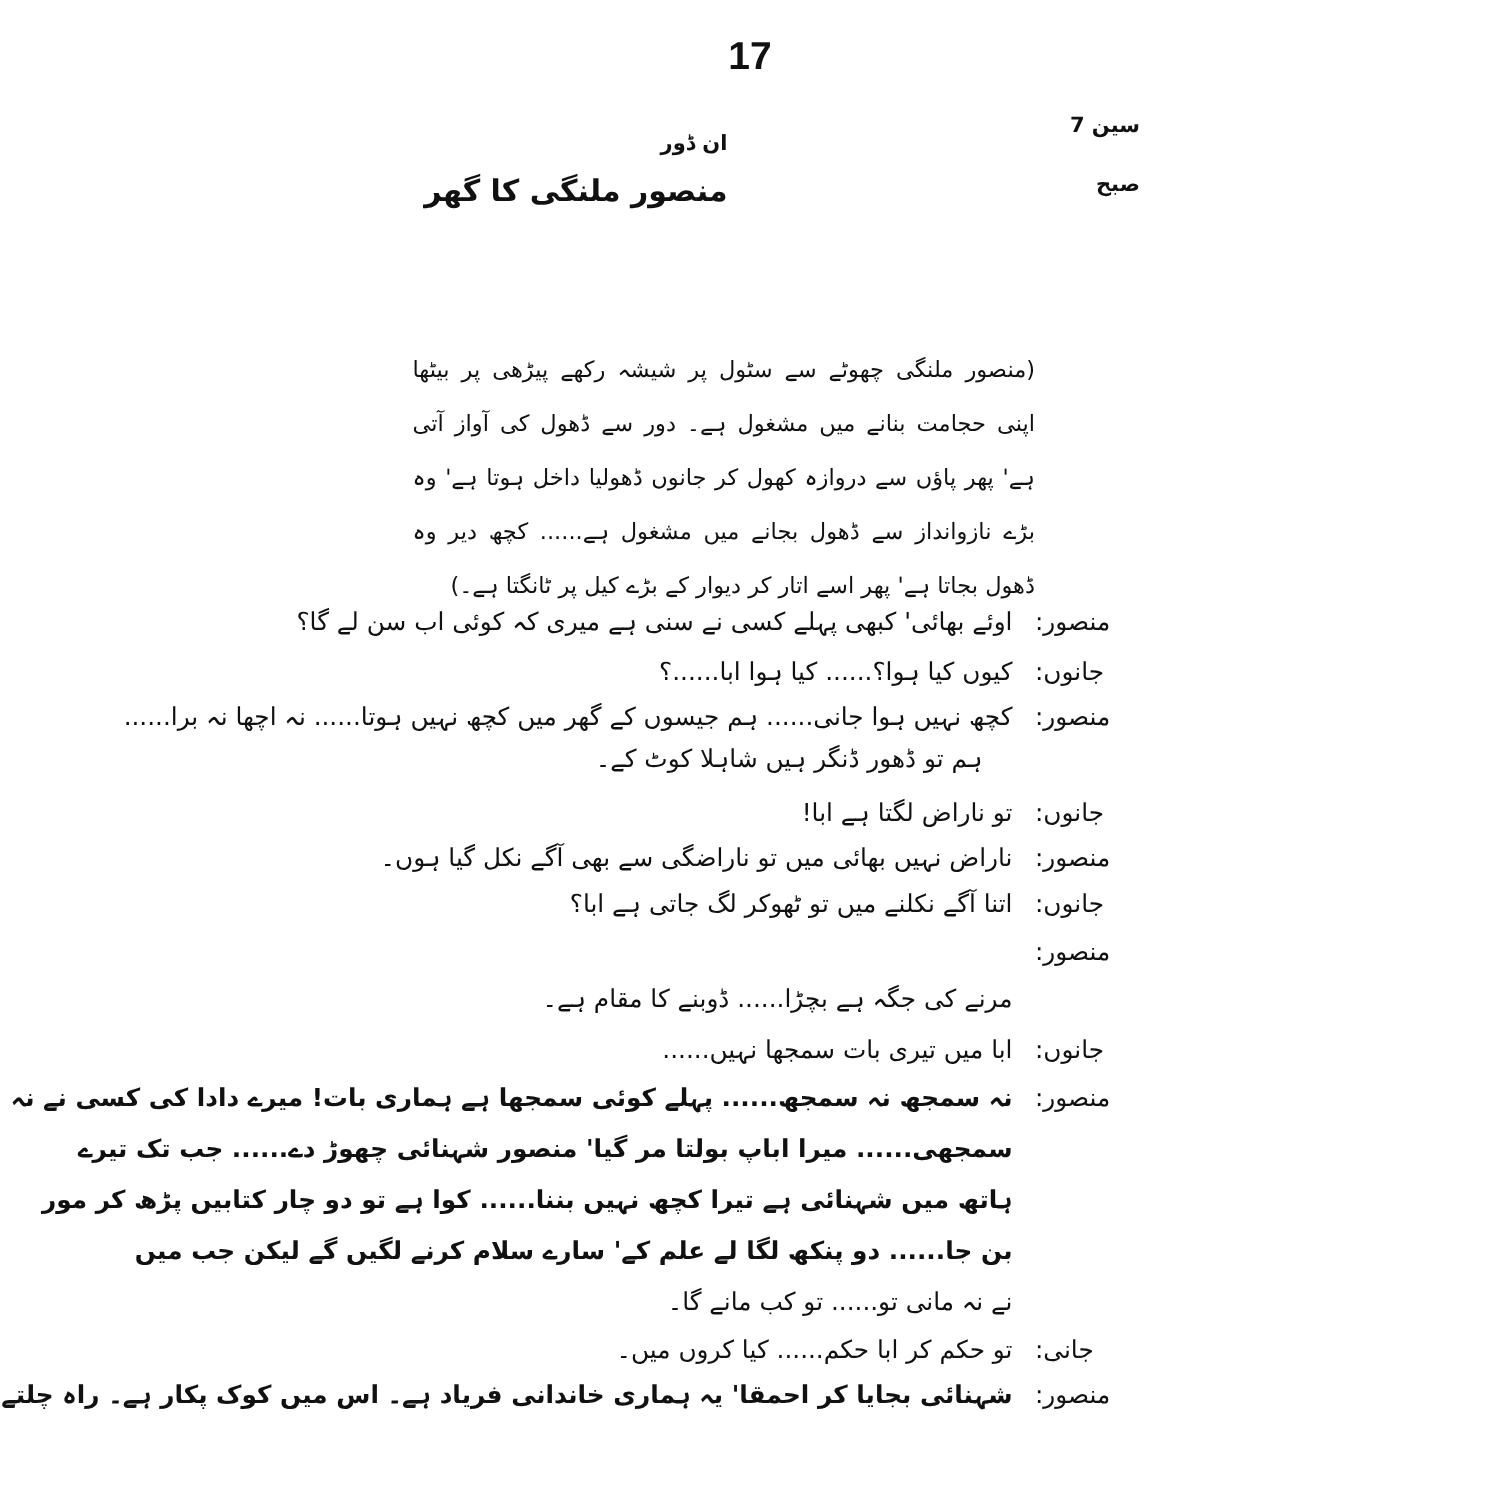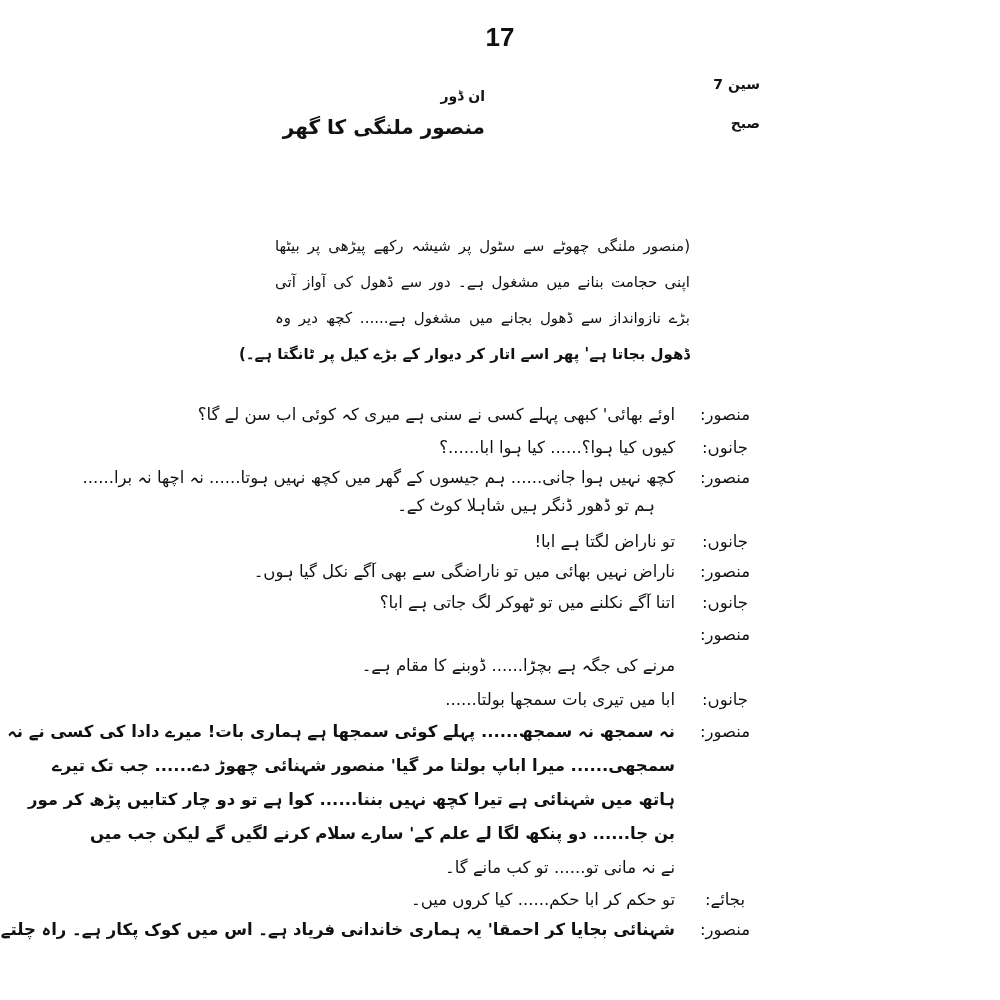--- a/index.html
+++ b/index.html
@@ -8,40 +8,41 @@
   .page-number { position:absolute; top:22px; left:0; width:1000px; text-align:center;
                  font-family:"Liberation Sans", sans-serif; font-weight:bold; font-size:26px; color:#111; }
   .rtl { direction:rtl; unicode-bidi:embed; }
   .hdr { position:absolute; font-size:14px; font-weight:bold; white-space:nowrap; }
   .scene { right:240px; top:76px; }
   .time { right:240px; top:115px; }
   .indoor { right:515px; top:88px; }
   .location { right:515px; top:115px; font-size:20px;text-align:center; }
   .stage { position:absolute; right:310px; top:228px; width:415px; font-size:15px; line-height:36px; text-align:justify; text-align-last:right; }
   .stage .line { display:block; white-space:nowrap; text-align:justify; text-align-last:justify; }
-  .stage .line.last { text-align-last:right;font-weight:bold; }
+  .stage .line.last { text-align-last:right; }
   .row { position:absolute; right:240px; width:520px; font-size:16.5px; white-space:nowrap; height:30px; }
-  .speaker { position:absolute; right:0; top:0; width:70px; text-align:center; }
+  .speaker { position:absolute; right:0; top:0; width:70px; text-align:left; }
   .speech { position:absolute; right:85px; top:0; text-align:right; }
   .speech.cont { right:85px; }
   .speech.full { width:435px; text-align:justify; text-align-last:justify;font-weight:bold; }
 </style>
 </head>
 <body>
 
 <div class="page-number">17</div>
 
 <div class="hdr scene rtl">سین 7</div>
 <div class="hdr time rtl">صبح</div>
 <div class="hdr indoor rtl">ان ڈور</div>
 <div class="hdr location rtl">منصور ملنگی کا گھر</div>
 
 <div class="stage rtl">
   <span class="line">(منصور ملنگی چھوٹے سے سٹول پر شیشہ رکھے پیڑھی پر بیٹھا</span>
   <span class="line">اپنی حجامت بنانے میں مشغول ہے۔ دور سے ڈھول کی آواز آتی</span>
+  <span class="line">ہے' پھر پاؤں سے دروازہ کھول کر جانوں ڈھولیا داخل ہوتا ہے' وہ</span>
   <span class="line">بڑے نازوانداز سے ڈھول بجانے میں مشغول ہے...... کچھ دیر وہ</span>
   <span class="line last">ڈھول بجاتا ہے' پھر اسے اتار کر دیوار کے بڑے کیل پر ٹانگتا ہے۔)</span>
 </div>
 
 <div class="row rtl" style="top:405px">
   <span class="speaker">منصور:</span>
   <span class="speech">اوئے بھائی' کبھی پہلے کسی نے سنی ہے میری کہ کوئی اب سن لے گا؟</span>
 </div>
 
 <div class="row rtl" style="top:438px">
@@ -74,41 +75,41 @@
 
 <div class="row rtl" style="top:625px">
   <span class="speaker">منصور:</span>
 </div>
 <div class="row rtl" style="top:656px">
   <span class="speech cont">مرنے کی جگہ ہے بچڑا...... ڈوبنے کا مقام ہے۔</span>
 </div>
 
 <div class="row rtl" style="top:690px">
   <span class="speaker">جانوں:</span>
-  <span class="speech">ابا میں تیری بات سمجھا بولتا......</span>
+  <span class="speech">ابا میں تیری بات سمجھا نہیں......</span>
 </div>
 
 <div class="row rtl" style="top:722px">
   <span class="speaker">منصور:</span>
   <span class="speech full">نہ سمجھ نہ سمجھ...... پہلے کوئی سمجھا ہے ہماری بات! میرے دادا کی کسی نے نہ</span>
 </div>
 <div class="row rtl" style="top:756px">
   <span class="speech full">سمجھی...... میرا اباپ بولتا مر گیا' منصور شہنائی چھوڑ دے...... جب تک تیرے</span>
 </div>
 <div class="row rtl" style="top:790px">
   <span class="speech full">ہاتھ میں شہنائی ہے تیرا کچھ نہیں بننا...... کوا ہے تو دو چار کتابیں پڑھ کر مور</span>
 </div>
 <div class="row rtl" style="top:824px">
   <span class="speech full">بن جا...... دو پنکھ لگا لے علم کے' سارے سلام کرنے لگیں گے لیکن جب میں</span>
 </div>
 <div class="row rtl" style="top:858px">
   <span class="speech">نے نہ مانی تو...... تو کب مانے گا۔</span>
 </div>
 
 <div class="row rtl" style="top:890px">
-  <span class="speaker">بجائے:</span>
+  <span class="speaker">جانی:</span>
   <span class="speech">تو حکم کر ابا حکم...... کیا کروں میں۔</span>
 </div>
 
 <div class="row rtl" style="top:920px">
   <span class="speaker">منصور:</span>
   <span class="speech full">شہنائی بجایا کر احمقا' یہ ہماری خاندانی فریاد ہے۔ اس میں کوک پکار ہے۔ راہ چلتے</span>
 </div>
 
 </body></html>

